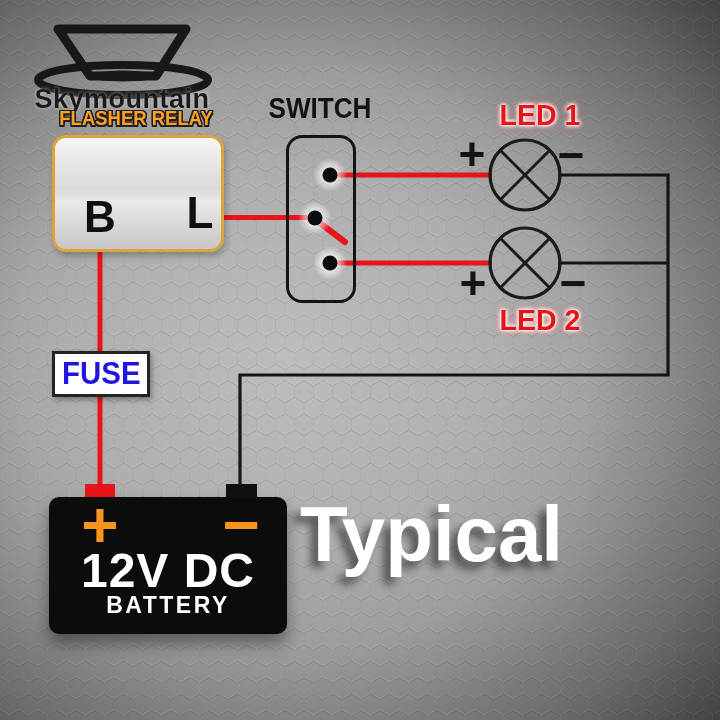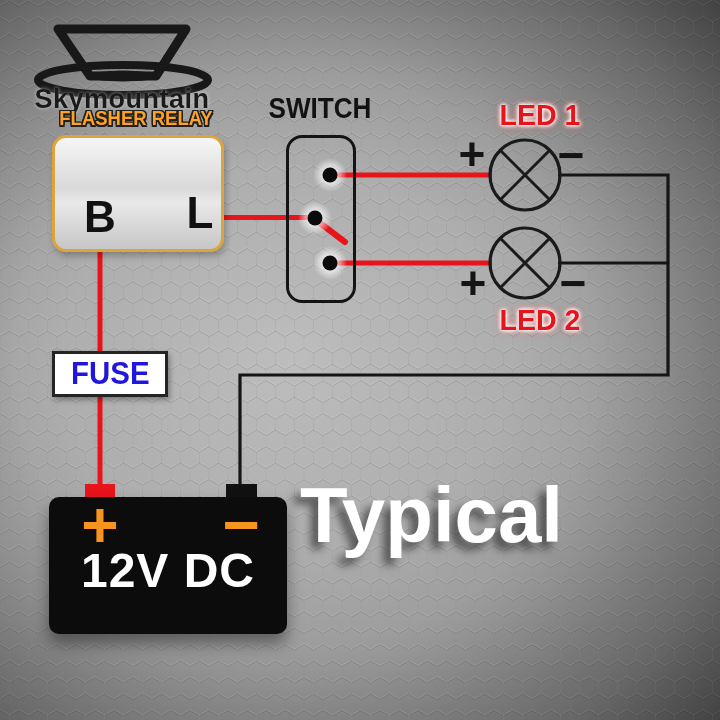--- a/index.html
+++ b/index.html
@@ -43,39 +43,39 @@
     transform:scaleX(.95);
     text-shadow:0 0 5px #fff,0 0 5px #fff,0 0 3px #fff,0 0 9px rgba(255,80,80,.9);}
   .led1-label{left:478px;top:98px;}
   .led2-label{left:478px;top:303px;}
   .polarity{width:44px;height:50px;line-height:50px;text-align:center;
     font-size:46px;font-weight:700;color:#141414;}
   .p1{left:450px;top:129px;}  .m1{left:549px;top:130px;}
   .p2{left:451px;top:258px;}  .m2{left:551px;top:258px;}
 
   
-  .fuse-box{left:52px;top:351px;width:116px;height:46px;box-sizing:border-box;
+  .fuse-box{left:52px;top:351px;width:98px;height:46px;box-sizing:border-box;
     border:3px solid #242424;background:#ffffff;display:flex;align-items:center;justify-content:center;
     box-shadow:2px 3px 5px rgba(0,0,0,.3);}
   .fuse-text{font-size:31px;font-weight:900;color:#2016dd;transform:scaleX(.95);}
 
   
   .battery-box{left:49px;top:497px;width:238px;height:137px;background:#0c0c0c;
     border-radius:10px;box-shadow:0 10px 16px rgba(0,0,0,.4);}
   .bat-sign{width:64px;height:62px;line-height:62px;text-align:center;
     font-size:64px;font-weight:700;color:#f7941e;}
   .bat-plus{left:68px;top:494px;}
   .bat-minus{left:209px;top:494px;}
   .bat-voltage{left:49px;top:543px;width:238px;text-align:center;
     font-size:48px;font-weight:900;color:#ffffff;letter-spacing:1px;}
   .bat-name{left:49px;top:592px;width:238px;text-align:center;
     font-size:23px;font-weight:900;color:#ffffff;letter-spacing:2.5px;}
 
   
-  .caption{left:300px;top:470px;width:420px;color:#fff;font-weight:bold;
+  .caption{left:300px;top:489px;width:420px;color:#fff;font-weight:bold;
     font-size:78px;line-height:90px;letter-spacing:0px;
     text-shadow:-7px 7px 8px rgba(10,10,10,.55);}
   .caption2{top:567px;}
 </style>
 </head>
 <body>
 
 <div class="stage">
 
   <svg class="layer" width="720" height="720">
@@ -167,16 +167,17 @@
   <div class="abs polarity m2">−</div>
 
   <div class="abs fuse-box">
     <span class="fuse-text">FUSE</span>
   </div>
 
   <div class="abs battery-box"></div>
   <div class="abs bat-sign bat-plus">+</div>
   <div class="abs bat-sign bat-minus">−</div>
   <div class="abs bat-voltage">12V DC</div>
+  <div class="abs bat-name">BATTERY</div>
 
   <div class="abs caption">Typical</div>
 
 </div>
 
 </body></html>

